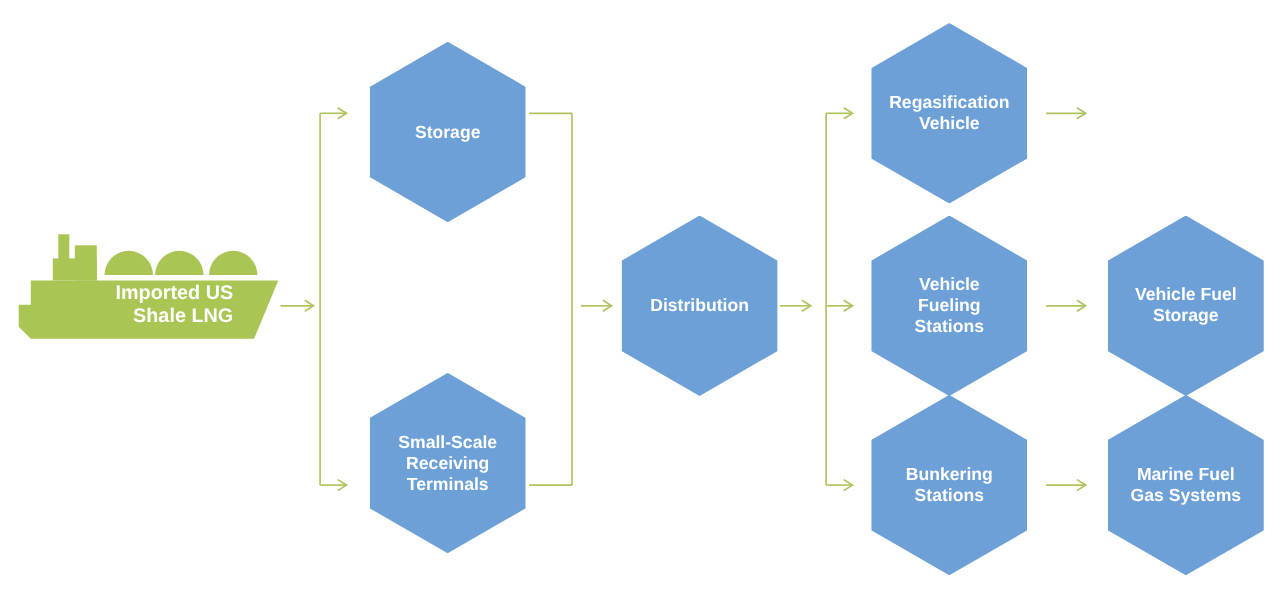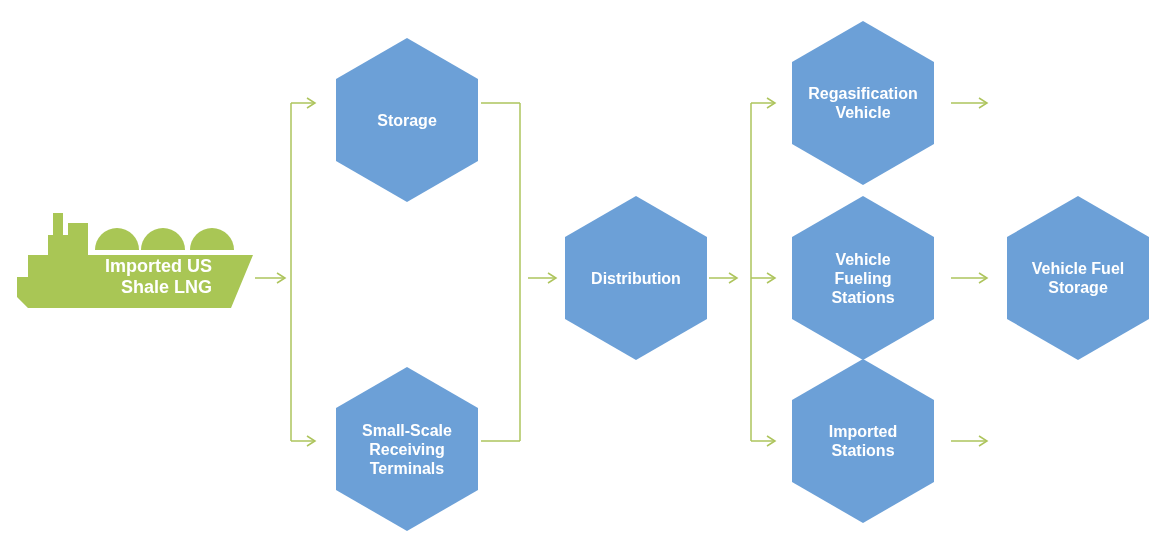--- a/index.html
+++ b/index.html
@@ -107,39 +107,43 @@
       <path d="M190 250 A22 22 0 0 1 234 250 Z"></path>
     </g>
   </svg>
 
   <div class="ship-label">Imported US
 Shale LNG</div>
 
   <div class="hex" style="left:336px; top:38px">
     <span class="node-label">Storage</span>
   </div>
-  <div class="hex" style="left:336px; top:367px">
+  <div class="hex" style="left:336px; top:339px">
     <span class="node-label">Small-Scale
 Receiving
 Terminals</span>
   </div>
   <div class="hex" style="left:565px; top:196px">
     <span class="node-label">Distribution</span>
   </div>
   <div class="hex" style="left:792px; top:21px">
     <span class="node-label">Regasification
 Vehicle</span>
   </div>
   <div class="hex" style="left:792px; top:196px">
     <span class="node-label">Vehicle
 Fueling
 Stations</span>
   </div>
   <div class="hex" style="left:792px; top:359px">
-    <span class="node-label">Imported
+    <span class="node-label">Bunkering
 Stations</span>
   </div>
   <div class="hex" style="left:1007px; top:196px">
     <span class="node-label">Vehicle Fuel
 Storage</span>
   </div>
+  <div class="hex" style="left:1007px; top:359px">
+    <span class="node-label">Marine Fuel
+Gas Systems</span>
+  </div>
 
 </div>
 
 </body></html>

